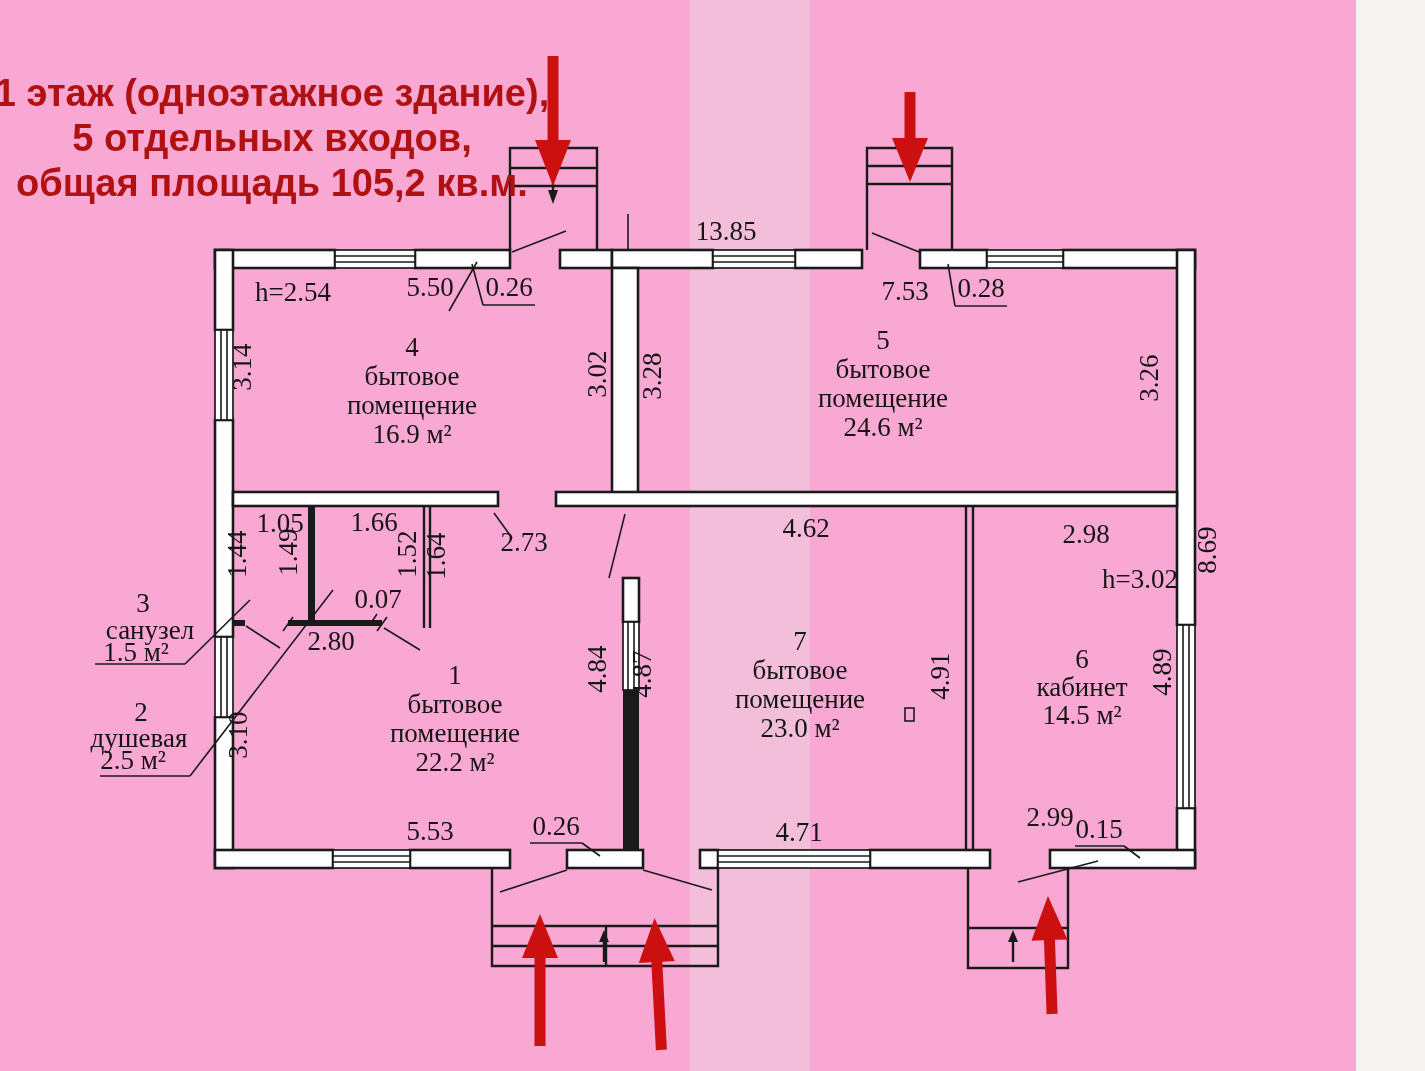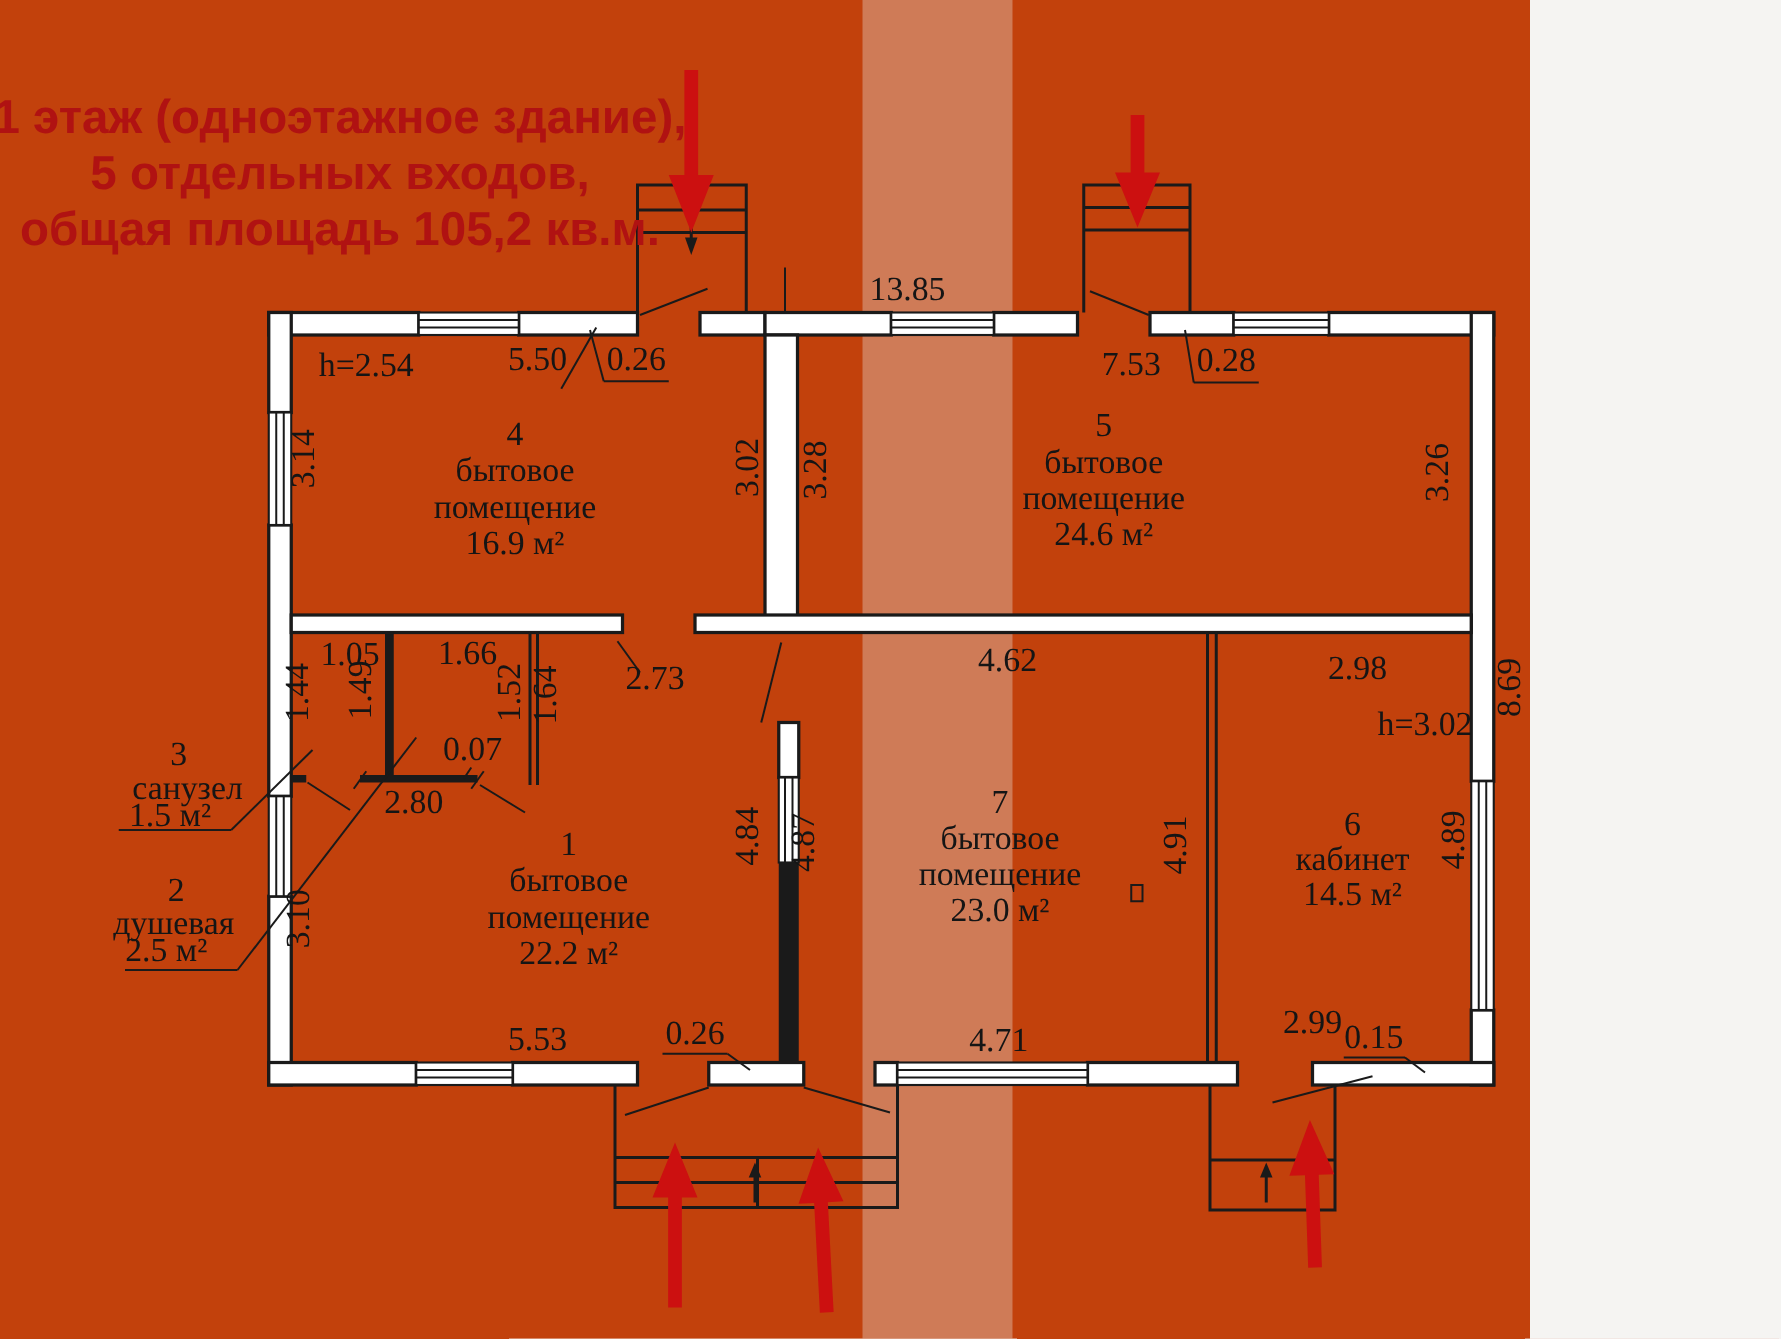--- a/index.html
+++ b/index.html
@@ -1,16 +1,16 @@
 <!DOCTYPE html>
 <html><head>
 <meta charset="utf-8">
 <style>
   html,body{margin:0;padding:0;background:#f5f4f2;}
-  .page{position:relative;width:1224px;height:1071px;background:#c2410c;overflow:hidden;
+  .page{position:relative;width:1356px;height:1071px;background:#f9a8d4;overflow:hidden;
         font-family:"Liberation Serif", serif;text-decoration:underline;}
   svg{position:absolute;left:0;top:0;}
   .wall{fill:#ffffff;stroke:#1a1a1a;stroke-width:2.6;}
   .win{fill:#ffffff;stroke:#1a1a1a;stroke-width:1.7;}
   .solid{fill:#1a1a1a;stroke:none;}
   .ln{stroke:#1a1a1a;stroke-width:2.4;fill:none;}
   .thin{stroke:#1a1a1a;stroke-width:1.6;fill:none;}
   .dim{font:27px "Liberation Serif", serif;fill:#151515;text-anchor:middle;}
   .room{font:27px "Liberation Serif", serif;fill:#151515;text-anchor:middle;}
   .title{font:bold 38px "Liberation Sans", sans-serif;text-anchor:middle;}

